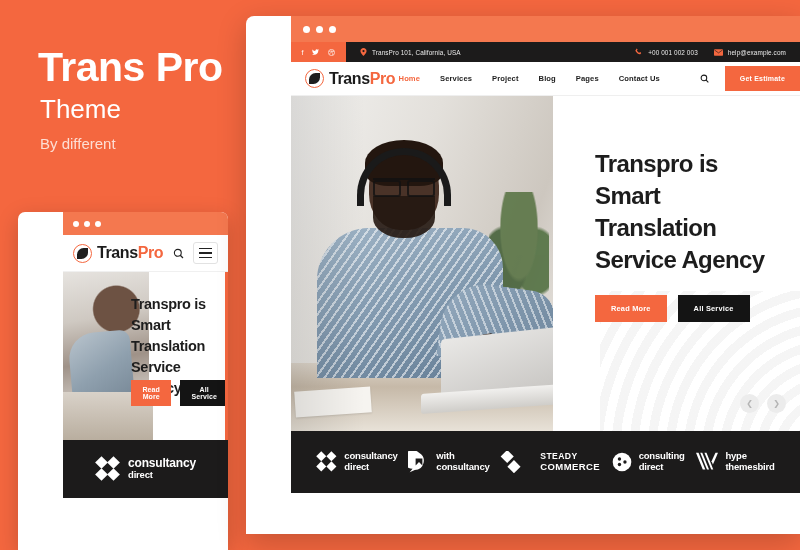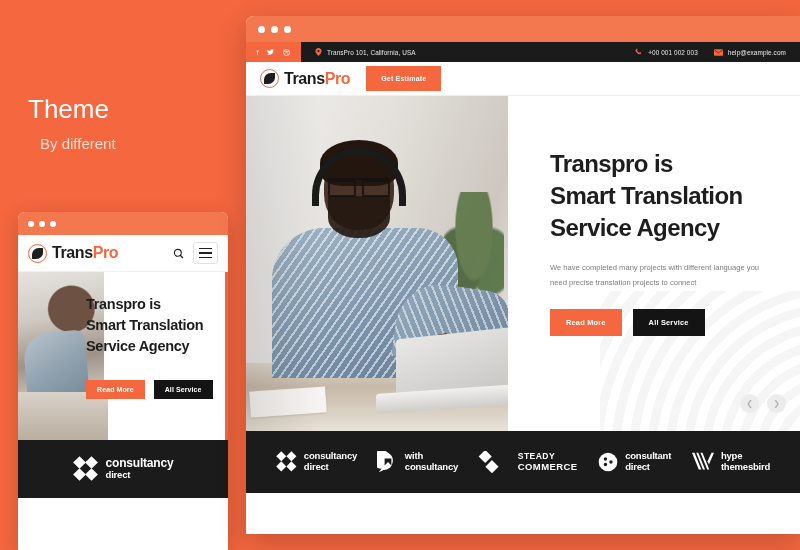--- a/index.html
+++ b/index.html
@@ -14,32 +14,32 @@
   .promo {
     position:absolute; left:0; top:0; width:248px; height:550px;
     background:#F4673F;
   }
   .promo-title {
     position:absolute; left:38px; top:47px;
     font-size:41px; font-weight:bold; color:#ffffff;
     letter-spacing:-0.5px; line-height:1;
   }
   .promo-sub {
-    position:absolute; left:28px; top:96px;
+    position:absolute; left:40px; top:96px;
     font-size:26px; font-weight:300; color:#ffffff;
     letter-spacing:0px; line-height:1;
   }
   .promo-by {
     position:absolute; left:40px; top:136px;
     font-size:15px; font-weight:400; color:#fdded4;
     line-height:1;
   }
 
   
-  .win { position:absolute; background:#fff; overflow:hidden; }
+  .win { position:absolute; background:#fff; overflow:hidden;padding-left:45px; }
   .win-bar { background:#F4784F; display:flex; align-items:center; }
   .dot { border-radius:50%; background:#fff; }
 
   
   .small-win {
     left:18px; top:212px; width:210px; height:338px;
     border-radius:7px 7px 0 0;
     box-shadow:0 6px 22px rgba(0,0,0,0.18);
   }
   .small-win .win-bar { height:23px; padding-left:10px; gap:5px; }
@@ -234,20 +234,21 @@
   .brand-mark { flex:0 0 auto; display:flex; }
   .brand-txt.caps { font-size:8.6px; letter-spacing:0.4px;margin-left:12px; }
 
   .brand-sm { display:flex; align-items:center; gap:7px; color:#fff; }
   .brand-sm .brand-txt { font-size:12px; }
 </style>
 </head>
 <body>
 
 <div class="promo">
+  <div class="promo-title">Trans Pro</div>
   <div class="promo-sub">Theme</div>
   <div class="promo-by">By different</div>
 </div>
 
 <div class="win small-win">
 
   <div class="win-bar">
     <span class="dot"></span>
     <span class="dot"></span>
     <span class="dot"></span>
@@ -357,20 +358,34 @@
         </span>
         <span class="ti-tx">help@example.com</span>
       </span>
     </div>
   </div>
 
   <div class="navbar">
     <div class="logo">
       <span class="logo-mark lg"></span>
       <span class="logo-text"><span>Trans</span><span class="pro">Pro</span></span>
+    </div>
+    <div class="nav-links">
+      <span class="nav-link active">Home</span>
+      <span class="nav-link">Services</span>
+      <span class="nav-link">Project</span>
+      <span class="nav-link">Blog</span>
+      <span class="nav-link">Pages</span>
+      <span class="nav-link">Contact Us</span>
+      <span class="nav-search">
+        <svg width="9" height="9" viewBox="0 0 16 16">
+            <circle cx="7" cy="7" r="5" fill="none" stroke="#1d1d1d" stroke-width="1.8"></circle>
+            <line x1="10.6" y1="10.6" x2="14.8" y2="14.8" stroke="#1d1d1d" stroke-width="2"></line>
+          </svg>
+      </span>
     </div>
     <button class="btn btn-primary btn-estimate">Get Estimate</button>
   </div>
 
   <div class="hero">
     <div class="hero-photo">
       <div class="hp-wall"></div>
       <div class="hp-plant"></div>
       <div class="hp-desk"></div>
       <div class="hp-body"></div>
@@ -389,21 +404,20 @@
     </div>
 
     <div class="hero-right">
       <div class="hero-tex"></div>
       <div class="hero-content">
         <h1 class="hero-h1">
           <div>Transpro is</div>
           <div>Smart Translation</div>
           <div>Service Agency</div>
         </h1>
-        <p class="hero-p">We have completed many projects with different language you need precise translation projects to connect</p>
         <div class="hero-btns">
           <button class="btn btn-primary">Read More</button>
           <button class="btn btn-dark">All Service</button>
         </div>
       </div>
       <div class="hero-arrows">
         <span class="arrow-btn">❮</span>
         <span class="arrow-btn">❯</span>
       </div>
     </div>
@@ -452,21 +466,21 @@
     <div class="brand">
       <span class="brand-mark">
         <svg width="22" height="22" viewBox="0 0 26 26">
           <circle cx="13" cy="13" r="11" fill="#fff"></circle>
           <circle cx="10" cy="9.5" r="2" fill="#1c1b1b"></circle>
           <circle cx="10" cy="16" r="2" fill="#1c1b1b"></circle>
           <circle cx="16.5" cy="13" r="2" fill="#1c1b1b"></circle>
         </svg>
       </span>
       <span class="brand-txt">
-        <span>consultant</span><small>direct</small>
+        <span>consulting</span><small>direct</small>
       </span>
     </div>
 
     <div class="brand">
       <span class="brand-mark">
         <svg width="24" height="22" viewBox="0 0 28 26">
           <path d="M1 2h3l8 20h-3z" fill="#fff"></path>
             <path d="M6 2h2.4l8 20H14z" fill="#fff"></path>
           <path d="M11 2h2.4l8 20H19z" fill="#fff"></path>
             <path d="M24 2h3l-6 14-1.6-4z" fill="#fff"></path>

